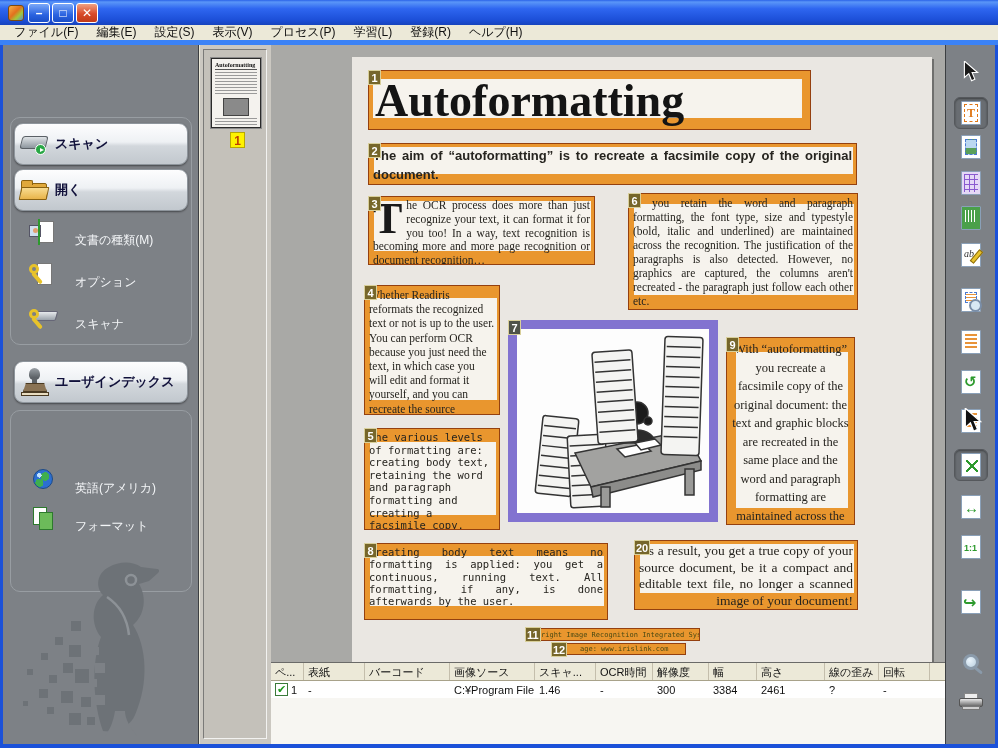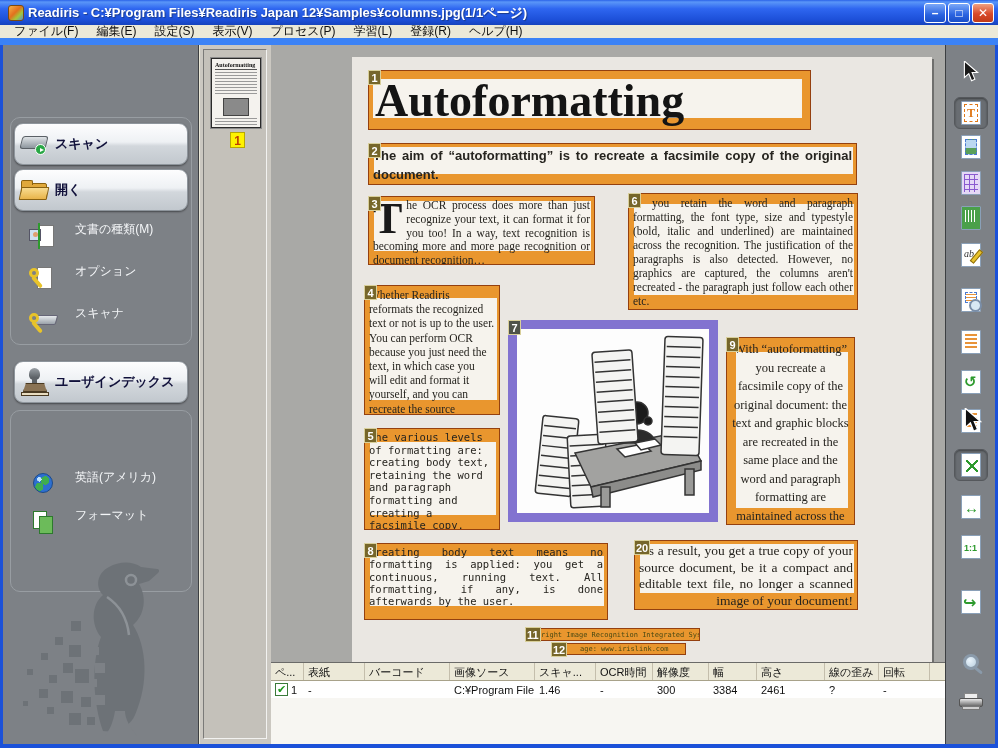--- a/index.html
+++ b/index.html
@@ -16,37 +16,37 @@
     background:linear-gradient(135deg,#f5b24a 0%,#e2701d 45%,#a2c83a 70%,#5a8ad0 100%);
     border:1px solid #7a4a10;flex:none;}
   .wtitle{color:#fff;font-weight:bold;font-size:13px;text-shadow:1px 1px 1px #1a3a8a;
     white-space:nowrap;overflow:hidden;flex:1;}
   .wbtns{display:flex;gap:2px;}
   .wbtn{width:22px;height:20px;border-radius:3px;border:1px solid #fff;
     color:#fff;font-size:12px;font-weight:bold;text-align:center;line-height:18px;
     background:linear-gradient(180deg,#7aa7f8,#2a63e0 60%,#1a4ec8);}
   .wbtn.close{background:linear-gradient(180deg,#f0a080,#d84a2a 55%,#c03a18);}
   .menubar{position:absolute;left:0;top:25px;width:998px;height:20px;background:#ece9d8;
-    border-bottom:7px solid #3b82f6;display:flex;align-items:center;padding-left:6px;gap:2px;}
+    border-bottom:5px solid #3b82f6;display:flex;align-items:center;padding-left:6px;gap:2px;}
   .menuitem{font-size:12px;color:#111;padding:1px 8px;white-space:nowrap;}
   .frame{position:absolute;background:#1b51d9;}
   .frame.l{left:0;top:45px;width:3px;height:703px;}
   .frame.r{left:995px;top:45px;width:3px;height:703px;}
   .frame.b{left:0;top:744px;width:998px;height:4px;}
 
   
   .sidebar{position:absolute;left:3px;top:45px;width:196px;height:699px;background:#7d8186;
     border-right:1px solid #3c3f42;overflow:hidden;}
   .group{position:absolute;left:7px;width:182px;border:1px solid #989da2;border-radius:10px;}
   .sbtn{position:absolute;left:11px;width:174px;height:42px;border-radius:9px;
     border:1px solid #8e959c;cursor:pointer;
     background:linear-gradient(180deg,#fdfdfe 0%,#eef1f4 45%,#d2d7dc 55%,#c2c8ce 100%);
     box-shadow:0 1px 2px rgba(0,0,0,.45);display:flex;align-items:center;}
   .sbtn .lbl{font-size:13px;font-weight:bold;color:#10103a;line-height:1.15;}
-  .subitem{position:absolute;left:20px;width:168px;height:28px;display:flex;align-items:flex-start;
+  .subitem{position:absolute;left:20px;width:168px;height:28px;display:flex;align-items:flex-end;
     cursor:pointer;}
   .subitem .lbl{font-size:12px;color:#f4f6f8;margin-left:12px;}
 
   
   .sic{width:40px;height:32px;position:relative;flex:none;}
   .wiz-page{position:absolute;left:8px;top:3px;width:20px;height:25px;background:#fff;
     border:1px solid #8a8a8a;transform:rotate(-6deg);}
   .wiz-wand{position:absolute;left:6px;top:14px;width:24px;height:3px;background:#1a1a1a;
     transform:rotate(38deg);border-radius:2px;}
   .dot{position:absolute;width:4px;height:4px;border-radius:50%;}
@@ -208,21 +208,20 @@
   .printer .tray{position:absolute;left:3px;top:13px;width:18px;height:4px;background:#cfcfcf;border:1px solid #777;}
   .cursor{position:absolute;z-index:50;pointer-events:none;}
 </style>
 </head>
 <body>
 
 <div class="app">
 
   <div class="titlebar">
     <div class="appicon"></div>
-    <div class="wtitle">Readiris - C:¥Program Files¥Readiris Japan 12¥Samples¥columns.jpg(1/1ページ)</div>
     <div class="wbtns">
       <div class="wbtn">–</div>
       <div class="wbtn">□</div>
       <div class="wbtn close">✕</div>
     </div>
   </div>
 
   <div class="menubar">
     <span class="menuitem">ファイル(F)</span>
     <span class="menuitem">編集(E)</span>

